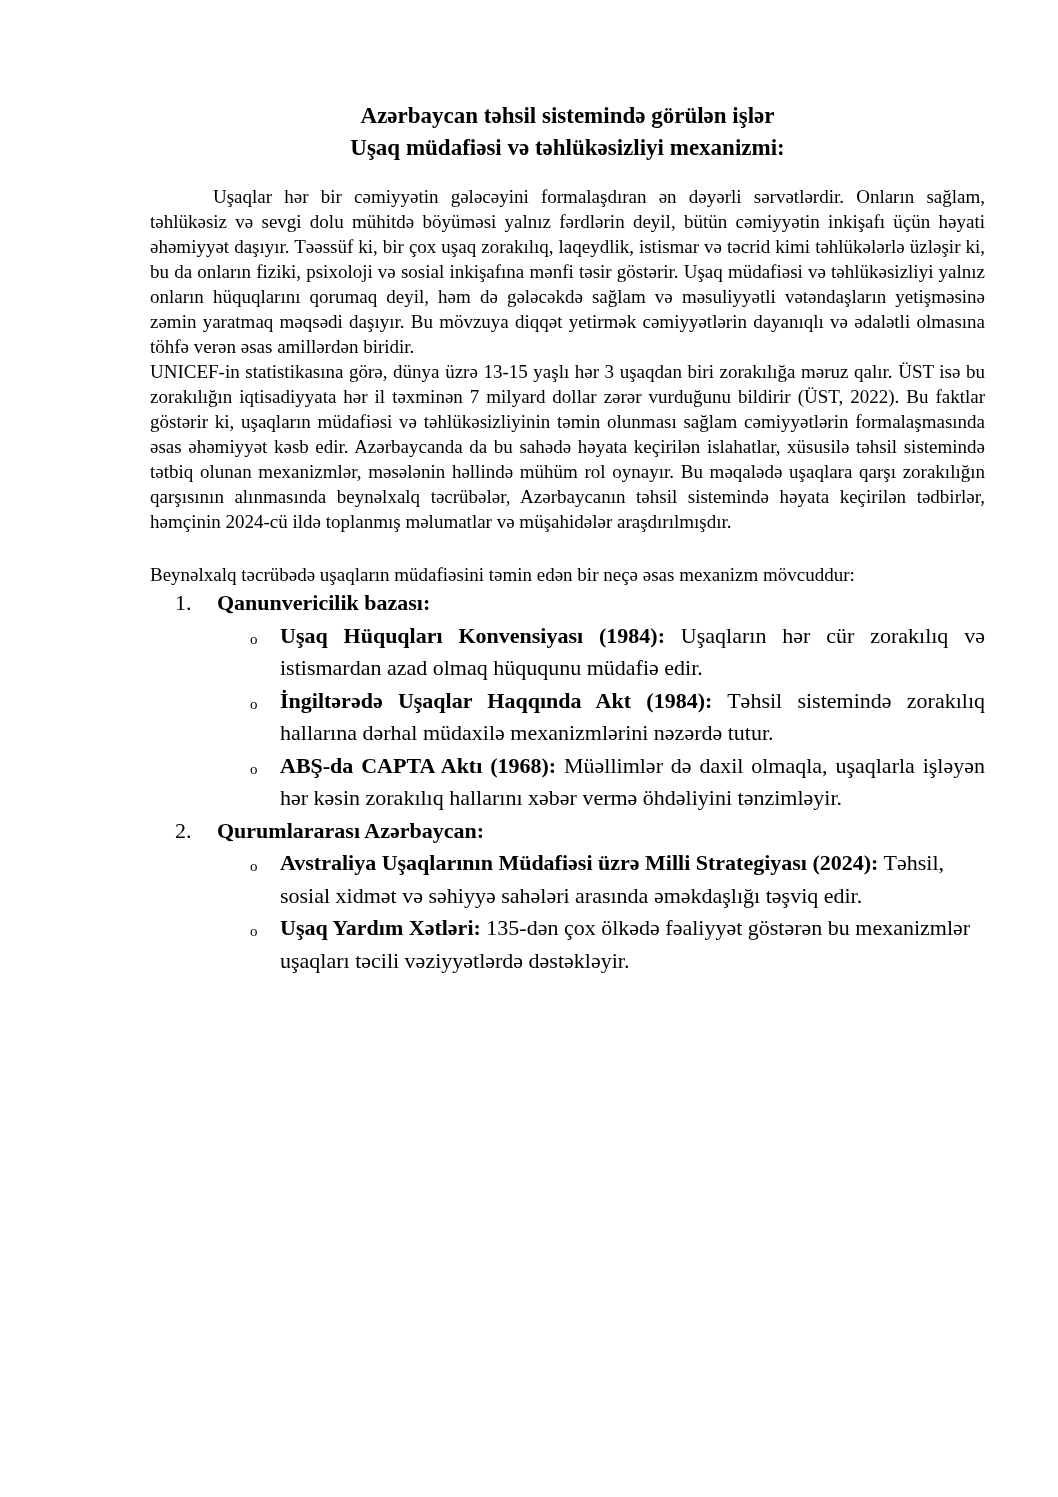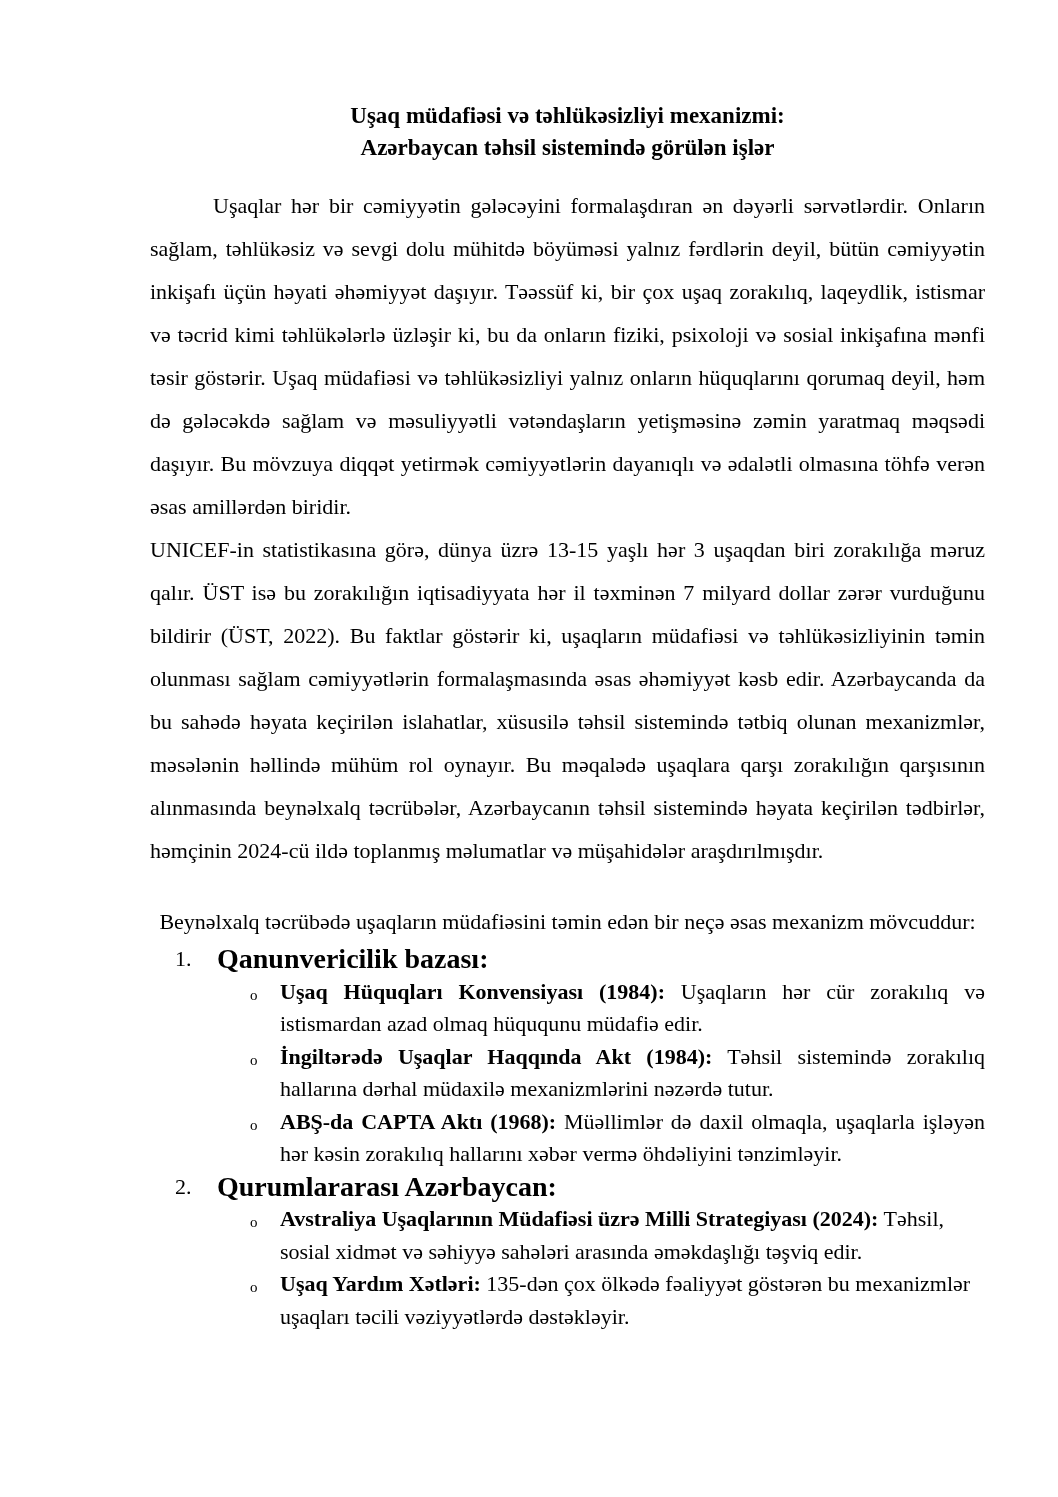--- a/index.html
+++ b/index.html
@@ -1,47 +1,47 @@
 <!DOCTYPE html>
 <html><head>
 <meta charset="utf-8">
 <style>
   html, body { margin: 0; padding: 0; background: #ffffff; }
   body { width: 1058px; height: 1497px; position: relative; overflow: hidden;
          font-family: "Liberation Serif", "DejaVu Serif", serif; color: #000; }
   .page { position: absolute; left: 150px; top: 100px; width: 835px; }
   .title { text-align: center; font-weight: bold; font-size: 23px; line-height: 32px; margin: 0 0 20px 0; }
-  .para { font-size: 22px; line-height: 43px; text-align: justify; margin: 0; }
+  .para { font-size: 19px; line-height: 25px; text-align: justify; margin: 0; }
   .para.indent { text-indent: 63px; }
   .gap { height: 28px; }
   .h2 { font-weight: bold; font-size: 22px; line-height: 32.5px; margin: 0; }
   ol.lvl1 { list-style: none; margin: 0; padding: 0; }
   ol.lvl1 > li { position: relative; padding-left: 67px; }
   .num { position: absolute; left: 25px; top: 0; font-size: 22px; line-height: 32.5px; }
-  .l1title { font-weight: bold; font-size: 28px; line-height: 32.5px; }
+  .l1title { font-weight: bold; font-size: 22px; line-height: 32.5px; }
   ul.lvl2 { list-style: none; margin: 0; padding: 0; }
   ul.lvl2 > li { position: relative; padding-left: 63px; font-size: 22px; line-height: 32.5px; text-align: justify; }
   .bullet { position: absolute; left: 33px; top: 3px; font-size: 15px; }
   b { font-weight: bold; }
 </style>
 </head>
 <body>
 
 <div class="page">
   <div class="title">
+    <div>Azərbaycan təhsil sistemində görülən işlər</div>
     <div>Uşaq müdafiəsi və təhlükəsizliyi mexanizmi:</div>
-    <div>Azərbaycan təhsil sistemində görülən işlər</div>
   </div>
 
   <p class="para indent">Uşaqlar hər bir cəmiyyətin gələcəyini formalaşdıran ən dəyərli sərvətlərdir. Onların sağlam, təhlükəsiz və sevgi dolu mühitdə böyüməsi yalnız fərdlərin deyil, bütün cəmiyyətin inkişafı üçün həyati əhəmiyyət daşıyır. Təəssüf ki, bir çox uşaq zorakılıq, laqeydlik, istismar və təcrid kimi təhlükələrlə üzləşir ki, bu da onların fiziki, psixoloji və sosial inkişafına mənfi təsir göstərir. Uşaq müdafiəsi və təhlükəsizliyi yalnız onların hüquqlarını qorumaq deyil, həm də gələcəkdə sağlam və məsuliyyətli vətəndaşların yetişməsinə zəmin yaratmaq məqsədi daşıyır. Bu mövzuya diqqət yetirmək cəmiyyətlərin dayanıqlı və ədalətli olmasına töhfə verən əsas amillərdən biridir.</p>
   <p class="para">UNICEF-in statistikasına görə, dünya üzrə 13-15 yaşlı hər 3 uşaqdan biri zorakılığa məruz qalır. ÜST isə bu zorakılığın iqtisadiyyata hər il təxminən 7 milyard dollar zərər vurduğunu bildirir (ÜST, 2022). Bu faktlar göstərir ki, uşaqların müdafiəsi və təhlükəsizliyinin təmin olunması sağlam cəmiyyətlərin formalaşmasında əsas əhəmiyyət kəsb edir. Azərbaycanda da bu sahədə həyata keçirilən islahatlar, xüsusilə təhsil sistemində tətbiq olunan mexanizmlər, məsələnin həllində mühüm rol oynayır. Bu məqalədə uşaqlara qarşı zorakılığın qarşısının alınmasında beynəlxalq təcrübələr, Azərbaycanın təhsil sistemində həyata keçirilən tədbirlər, həmçinin 2024-cü ildə toplanmış məlumatlar və müşahidələr araşdırılmışdır.</p>
 
   <div class="gap"></div>
 
-  <p class="para" style="text-align:center">Beynəlxalq təcrübədə uşaqların müdafiəsini təmin edən bir neçə əsas mexanizm mövcuddur:</p>
+  <p class="para" style="text-align:left">Beynəlxalq təcrübədə uşaqların müdafiəsini təmin edən bir neçə əsas mexanizm mövcuddur:</p>
 
   <ol class="lvl1">
     <li>
       <span class="num">1.</span>
       <div class="l1title">Qanunvericilik bazası:</div>
       <ul class="lvl2">
         <li>
           <span class="bullet">o</span>
           <b>Uşaq Hüquqları Konvensiyası (1984):</b><span> Uşaqların hər cür zorakılıq və istismardan azad olmaq hüququnu müdafiə edir.</span>
         </li>

